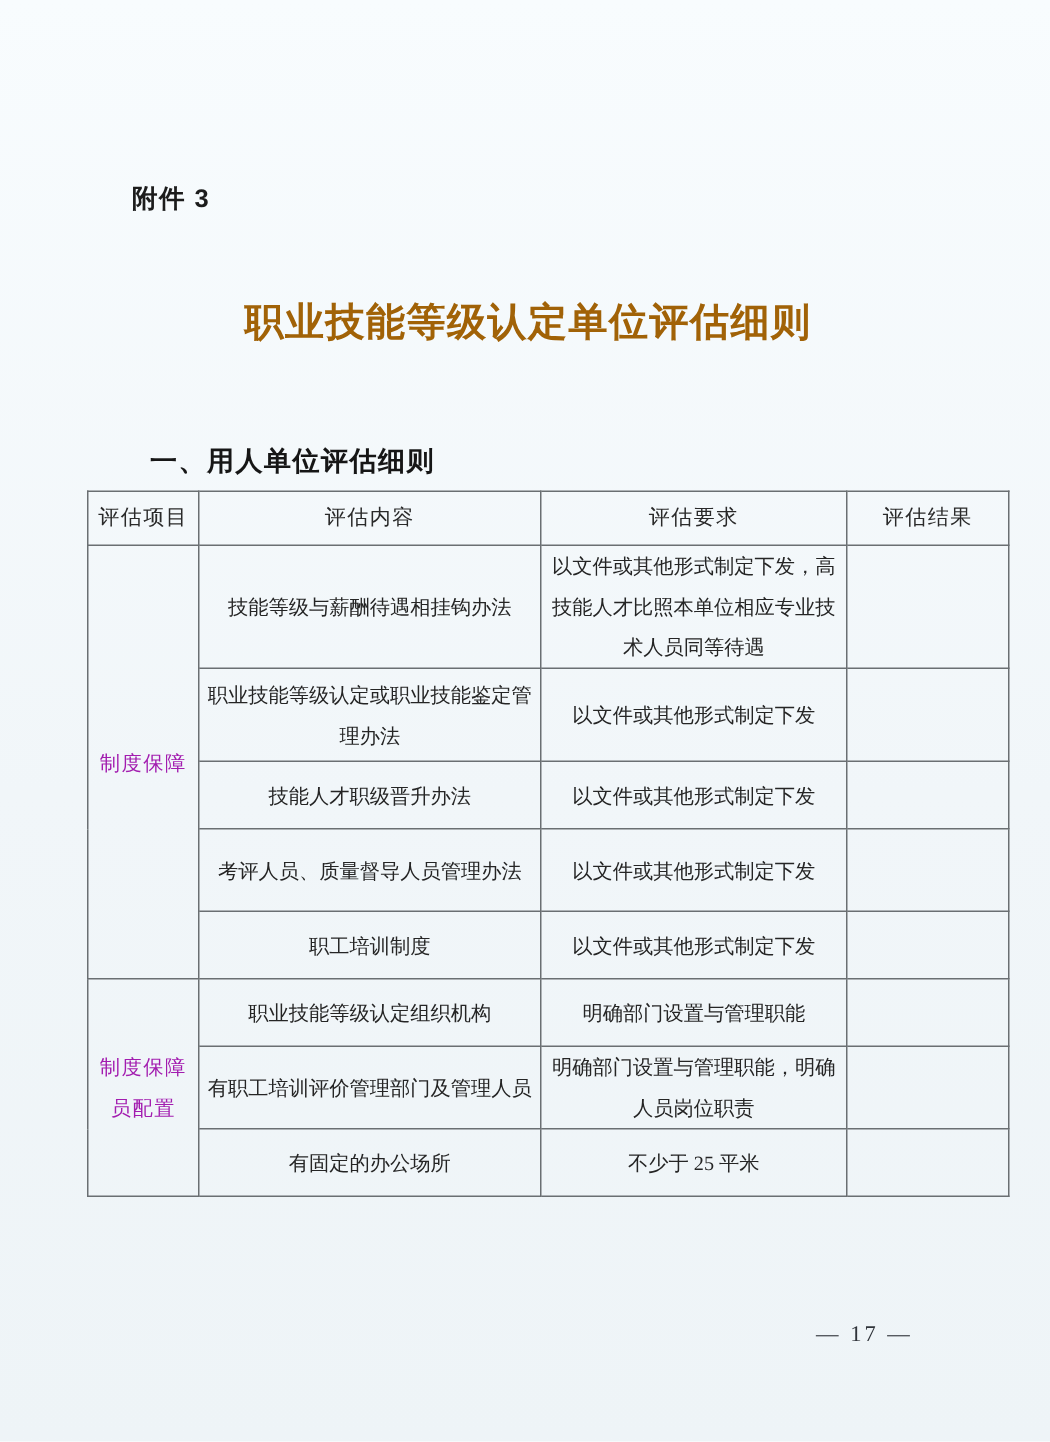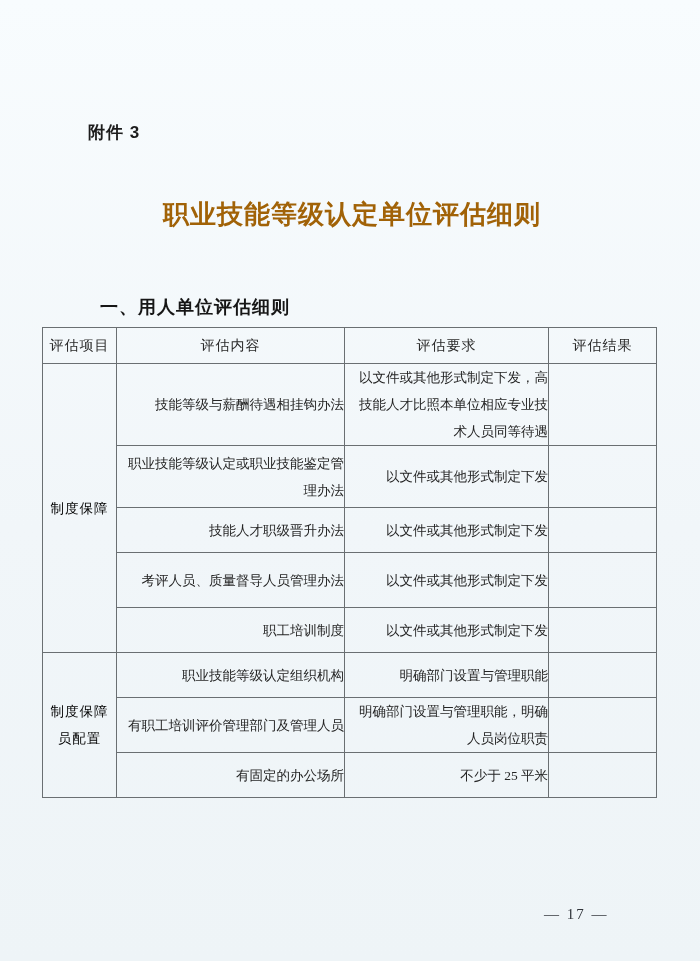--- a/index.html
+++ b/index.html
@@ -25,59 +25,59 @@
     font-weight: 700; font-size: 26px; color: #a16207;
     letter-spacing: 1px;
   }
   .section-heading {
     position: absolute; left: 100px; top: 295px;
     font-family: "Liberation Sans", "DejaVu Sans", sans-serif;
     font-weight: 700; font-size: 18px; color: #161616;
     letter-spacing: 1px;
   }
 
-  .table-wrap { position: absolute; left: 42px; top: 327px; }
+  .table-wrap { position: absolute; left: 58px; top: 327px; }
   table.eval {
     border-collapse: collapse;
     table-layout: fixed;
     width: 614px;
   }
   table.eval th, table.eval td {
     border: 1px solid #6a6f72;
     vertical-align: middle;
     font-size: 13.5px;
     line-height: 2;
     white-space: pre-line;
     overflow: hidden;
     padding: 0;
   }
   table.eval th {
     font-weight: 400; font-size: 14px; text-align: center;
     letter-spacing: 1px; color: #2a2a2a;
   }
   td.cat {
     text-align: center; font-size: 14px; letter-spacing: 1px;
-    padding: 0 6px; color: #000000;
+    padding: 0 6px; color: #a21caf;
   }
-  td.content, td.req { text-align: right; padding: 0 6px 0 9px; }
+  td.content, td.req { text-align: center; padding: 0 6px 0 9px; }
   td.result { }
 
   tr.rh-head { height: 36px; }
   tr.rh1 { height: 78px; }
   tr.rh2 { height: 62px; }
   tr.rh3 { height: 45px; }
   tr.rh4 { height: 55px; margin-top: 20px; }
   tr.rh5 { height: 45px; }
   tr.rh6 { height: 45px; }
   tr.rh7 { height: 54px; }
   tr.rh8 { height: 45px; }
 
   .page-number {
     position: absolute; left: 544px; top: 882px;
-    font-size: 15px; color: #30343a; letter-spacing: 2px; margin-top: 24px;
+    font-size: 15px; color: #30343a; letter-spacing: 2px;
   }
 </style>
 </head>
 <body>
 
 <div class="page">
 
   <div class="attachment">附件 3</div>
 
   <div class="doc-title">职业技能等级认定单位评估细则</div>

